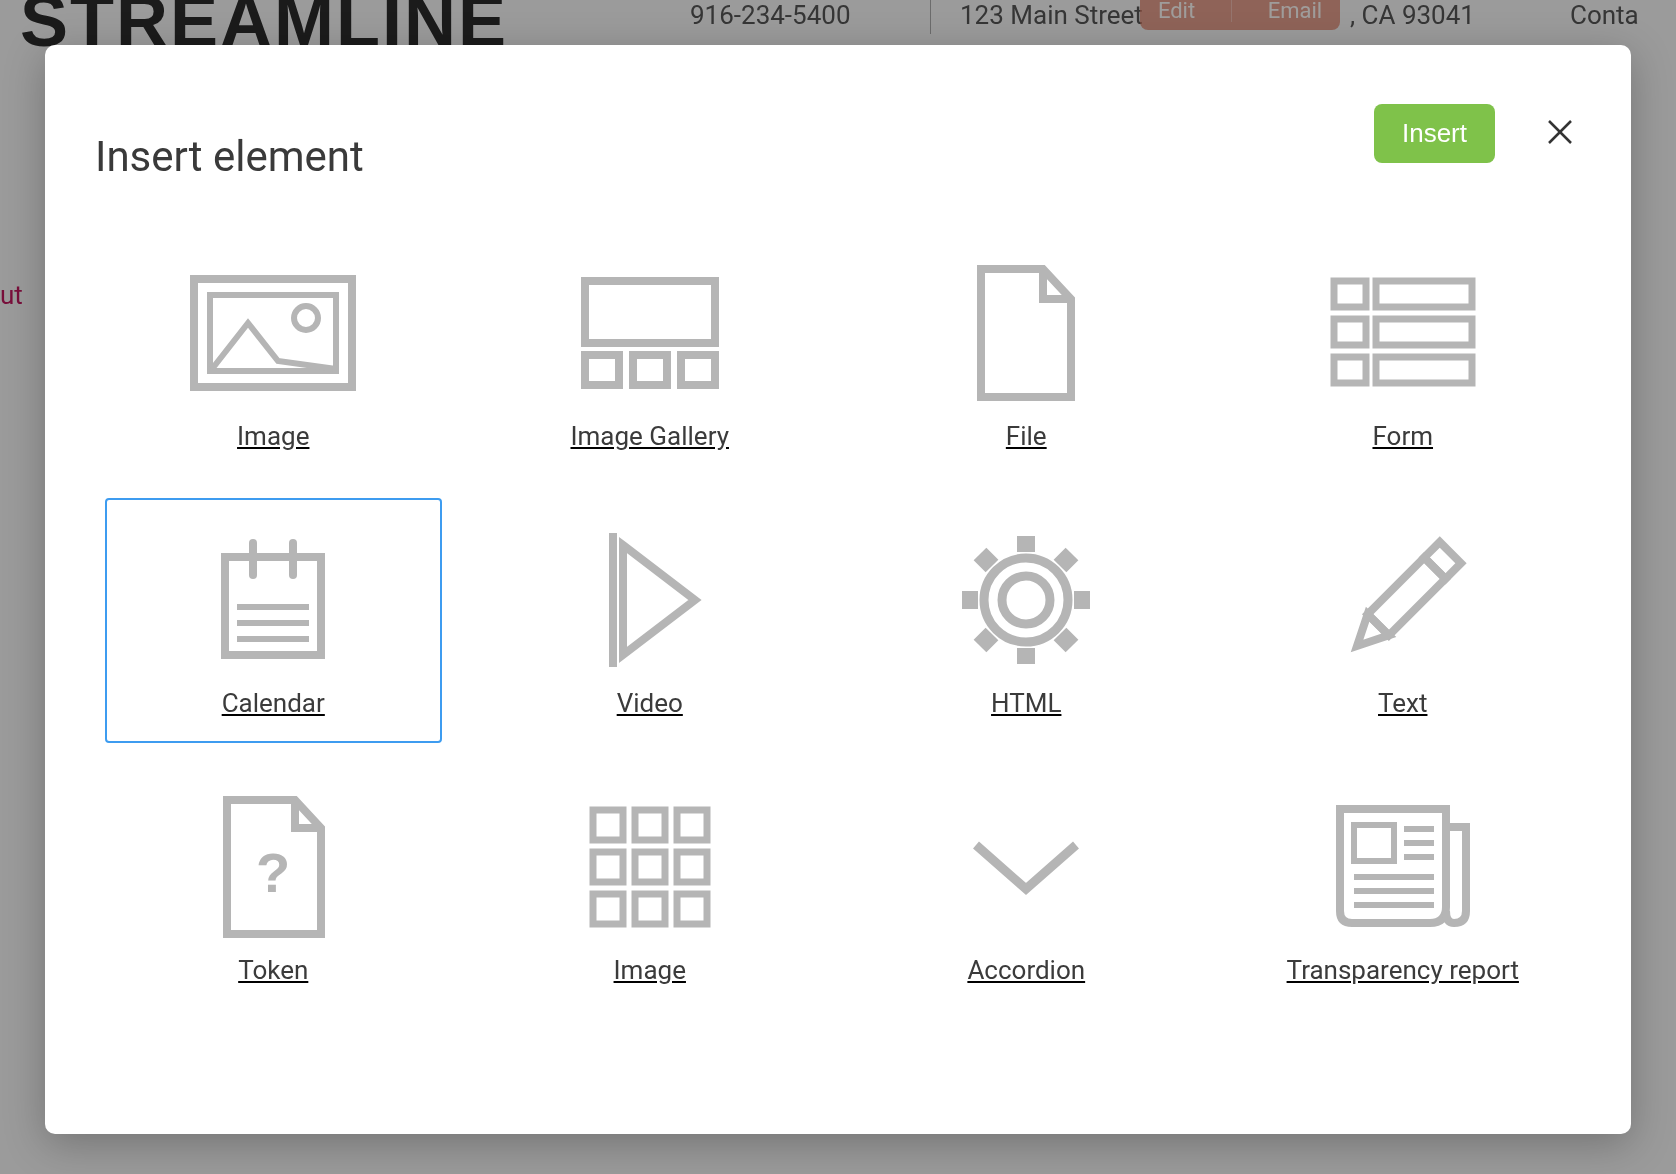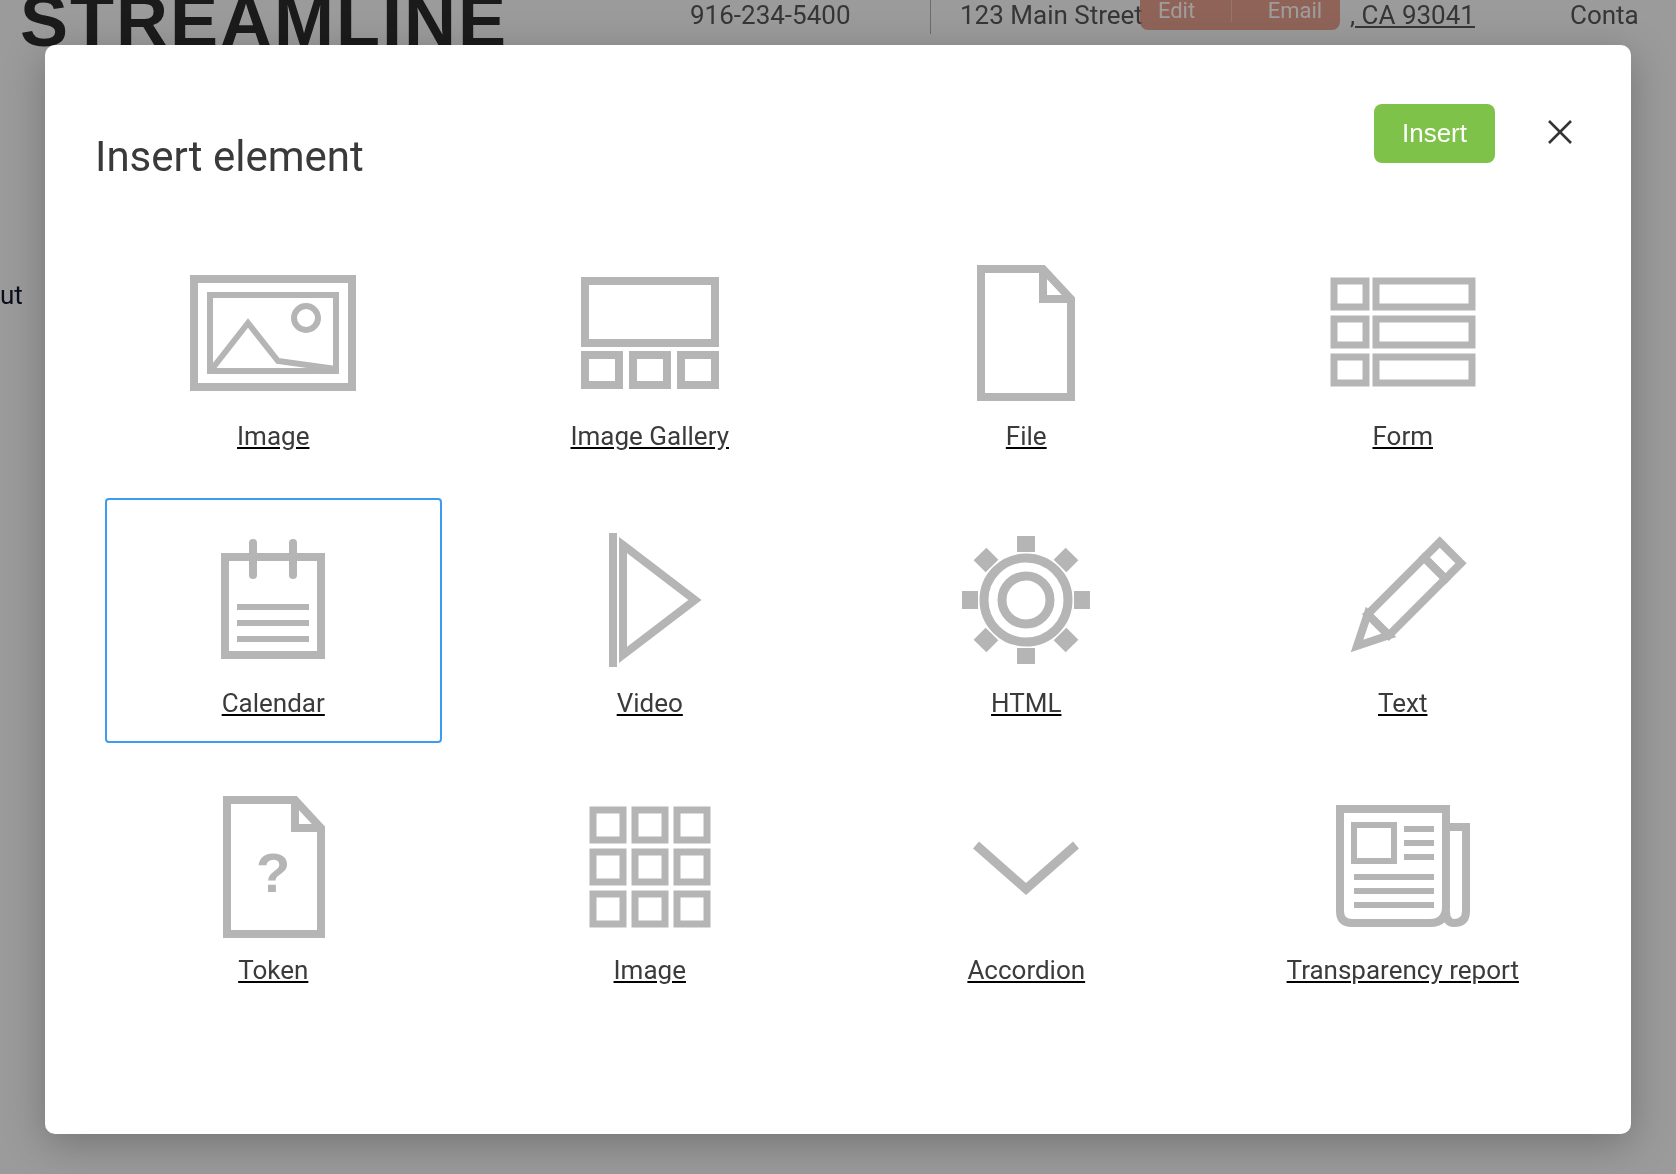--- a/index.html
+++ b/index.html
@@ -22,40 +22,40 @@
       top: -20px;
       left: 20px;
       font-size: 72px;
       font-weight: 800;
       letter-spacing: 2px;
       color: #2b2b2b;
       font-family: Arial, sans-serif;
     }
     .bg-phone { position: absolute; left: 690px; top: 0px; font-size: 26px; color:#555; }
     .bg-addr { position: absolute; left: 960px; top: 0px; font-size: 26px; color:#555; }
-    .bg-zip { position: absolute; left: 1350px; top: 0px; font-size: 26px; color:#555;text-decoration:underline; }
+    .bg-zip { position: absolute; left: 1350px; top: 0px; font-size: 26px; color:#555; }
     .bg-contact { position: absolute; left: 1570px; top: 0px; font-size: 26px; color:#555; }
     .bg-edit-pill {
       position: absolute;
       top: -10px; left: 1140px;
       width: 200px; height: 40px;
       background: #d97860;
       border-radius: 8px;
       opacity: 0.7;
       display: flex;
       align-items: center;
       justify-content: space-around;
       color: #fff9f5;
       font-size: 22px;
     }
     .bg-edit-pill .divider { width:1px; height:24px; background:#e8a090; }
     .bg-nav {
       position: absolute;
       top: 280px; left: 0;
-      font-size: 26px; color: #0f172a;
+      font-size: 26px; color: #be185d;
       padding-left: 0px;
     }
     .overlay {
       position: absolute;
       inset: 0;
       background: rgba(0,0,0,0.25);
     }
     .modal {
       position: absolute;
       top: 45px;

